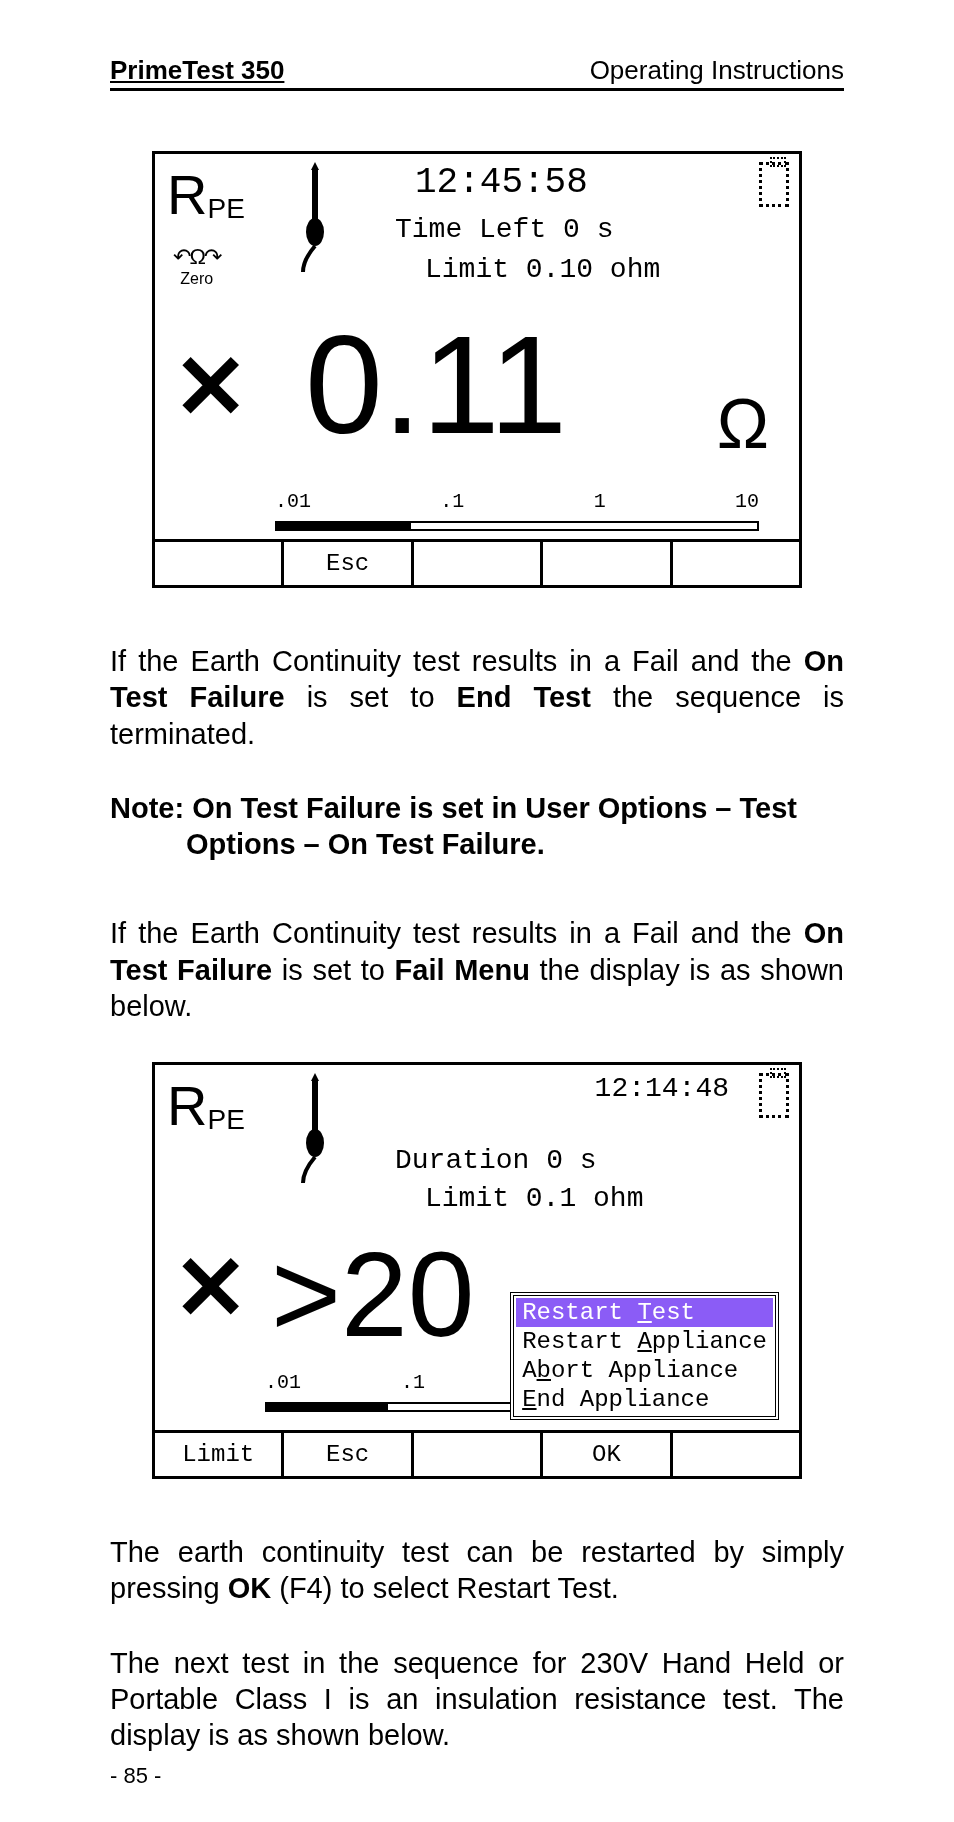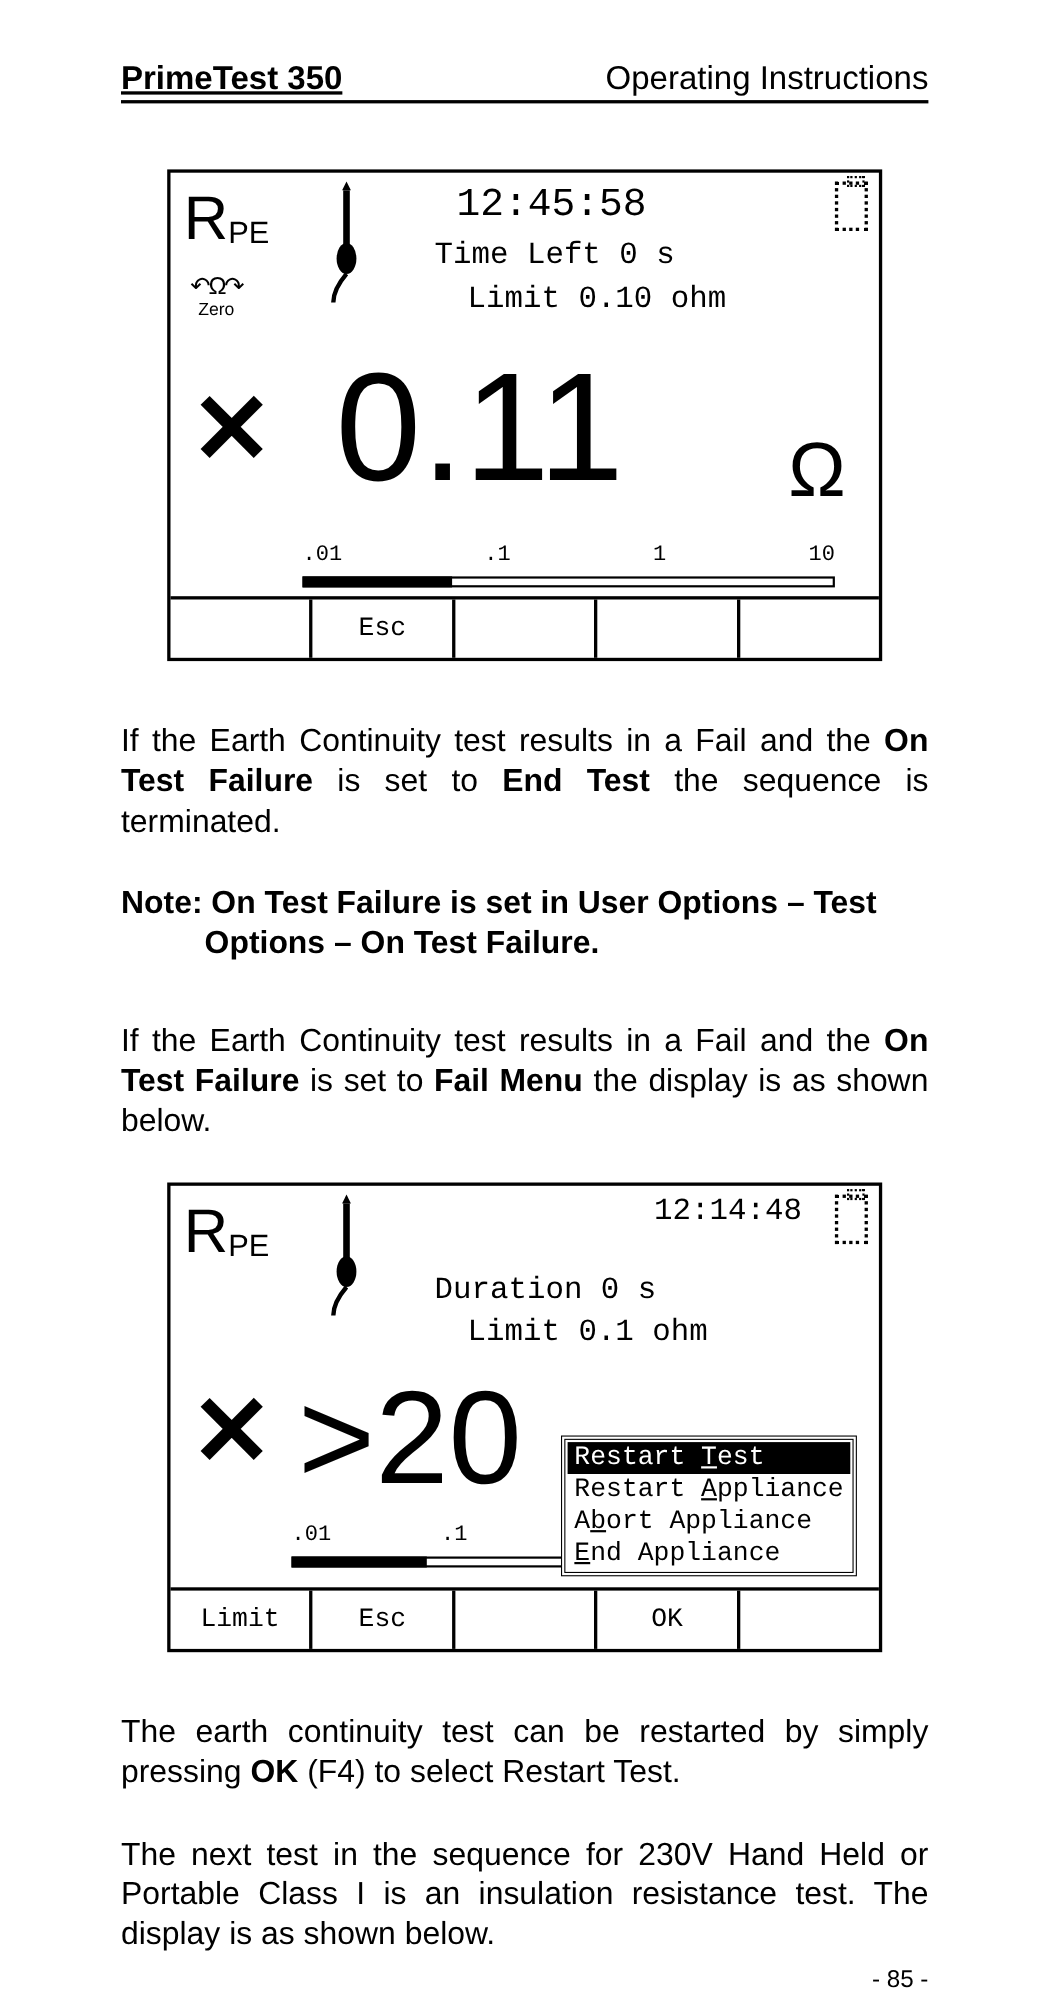--- a/index.html
+++ b/index.html
@@ -10,21 +10,21 @@
     background: #fff;
     width: 954px;
   }
   .page {
     width: 954px;
     padding: 55px 110px 40px 110px;
   }
   .header-row {
     display: flex;
     justify-content: space-between;
-    font-size: 30px;
+    font-size: 26px;
     border-bottom: 3px solid #000;
     padding-bottom: 2px;
     margin-bottom: 60px;
   }
   .header-left { font-weight: bold; text-decoration: underline; }
   .header-right { }
   .lcd {
     border: 3px solid #000;
     width: 650px;
     margin: 0 auto 55px auto;
@@ -162,21 +162,21 @@
     position: absolute;
     top: -4px; left: 0; right: 0;
     display: flex;
     justify-content: space-between;
     font-family: "Courier New", monospace;
     font-size: 20px;
   }
   .softkeys {
     display: flex;
     border-top: 3px solid #000;
-    height: 56px;
+    height: 46px;
   }
   .softkey {
     flex: 1;
     border-right: 3px solid #000;
     display: flex;
     align-items: center;
     justify-content: center;
     font-family: "Courier New", monospace;
     font-size: 24px;
   }
@@ -186,38 +186,38 @@
     right: 20px;
     bottom: 10px;
     border: 4px double #000;
     background: #fff;
     font-family: "Courier New", monospace;
     font-size: 24px;
     padding: 2px;
     z-index: 5;
   }
   .menu-item { padding: 1px 6px; white-space: nowrap; }
-  .menu-item.sel { background: #000000; color: #fff; }
+  .menu-item.sel { background: #8b5cf6; color: #fff; }
   .menu-item u { text-decoration: underline; }
   .body-text {
     font-size: 29px;
     line-height: 1.25;
     text-align: justify;
     margin-bottom: 38px;
   }
   .note-text {
     font-size: 29px;
     font-weight: bold;
     line-height: 1.25;
     margin-bottom: 53px;
     padding-left: 0;
   }
   .note-text .indent { display:block; padding-left: 76px; }
   .page-num {
-    text-align: right;
+    text-align: left;
     font-size: 22px;
     margin-top: 10px;
   }
   .lcd2-mid{
     position:relative;
     height: 195px;
   }
 </style>
 </head>
 <body>

